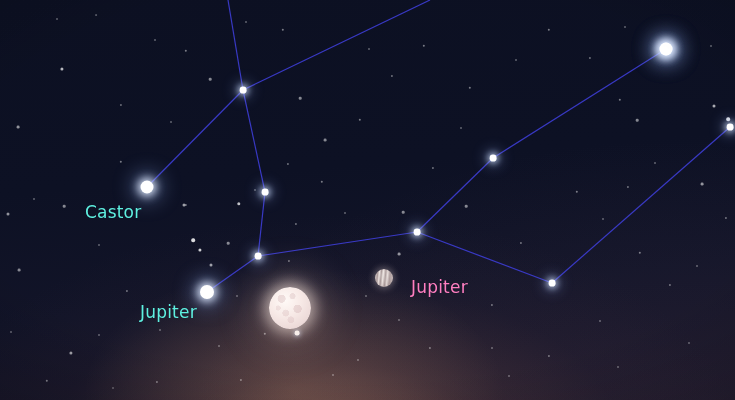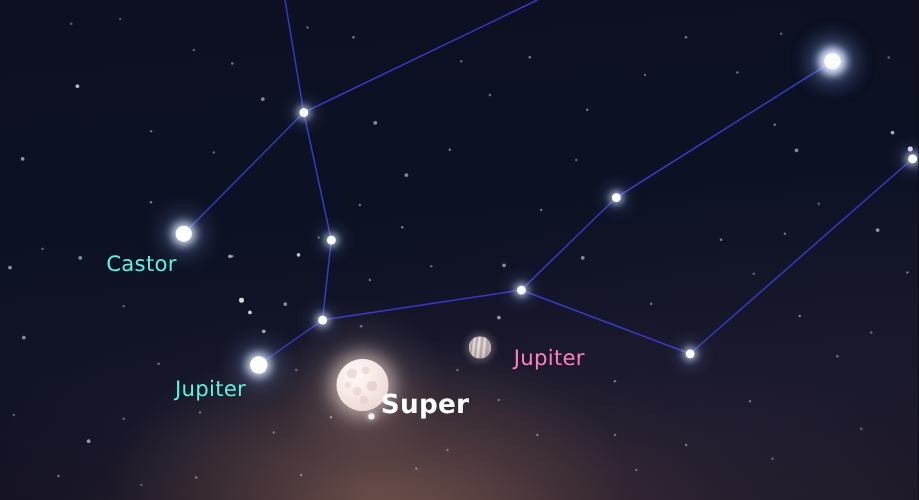--- a/index.html
+++ b/index.html
@@ -260,16 +260,15 @@
 
   <div class="labels">
 
     <div class="label label-star" id="label-castor" style="left: 85px; top: 202px;">Castor</div>
 
     <div class="label label-star" id="label-pollux" style="left: 140px; top: 302px;">Jupiter</div>
 
     <div class="label label-planet" id="label-jupiter" style="left: 411px; top: 277px;">Jupiter</div>
 
     <div class="label label-moon" id="label-moon" style="left: 340px; top: 311px;">
-      <div>Super</div>
     </div>
   </div>
 </div>
 
 </body></html>

